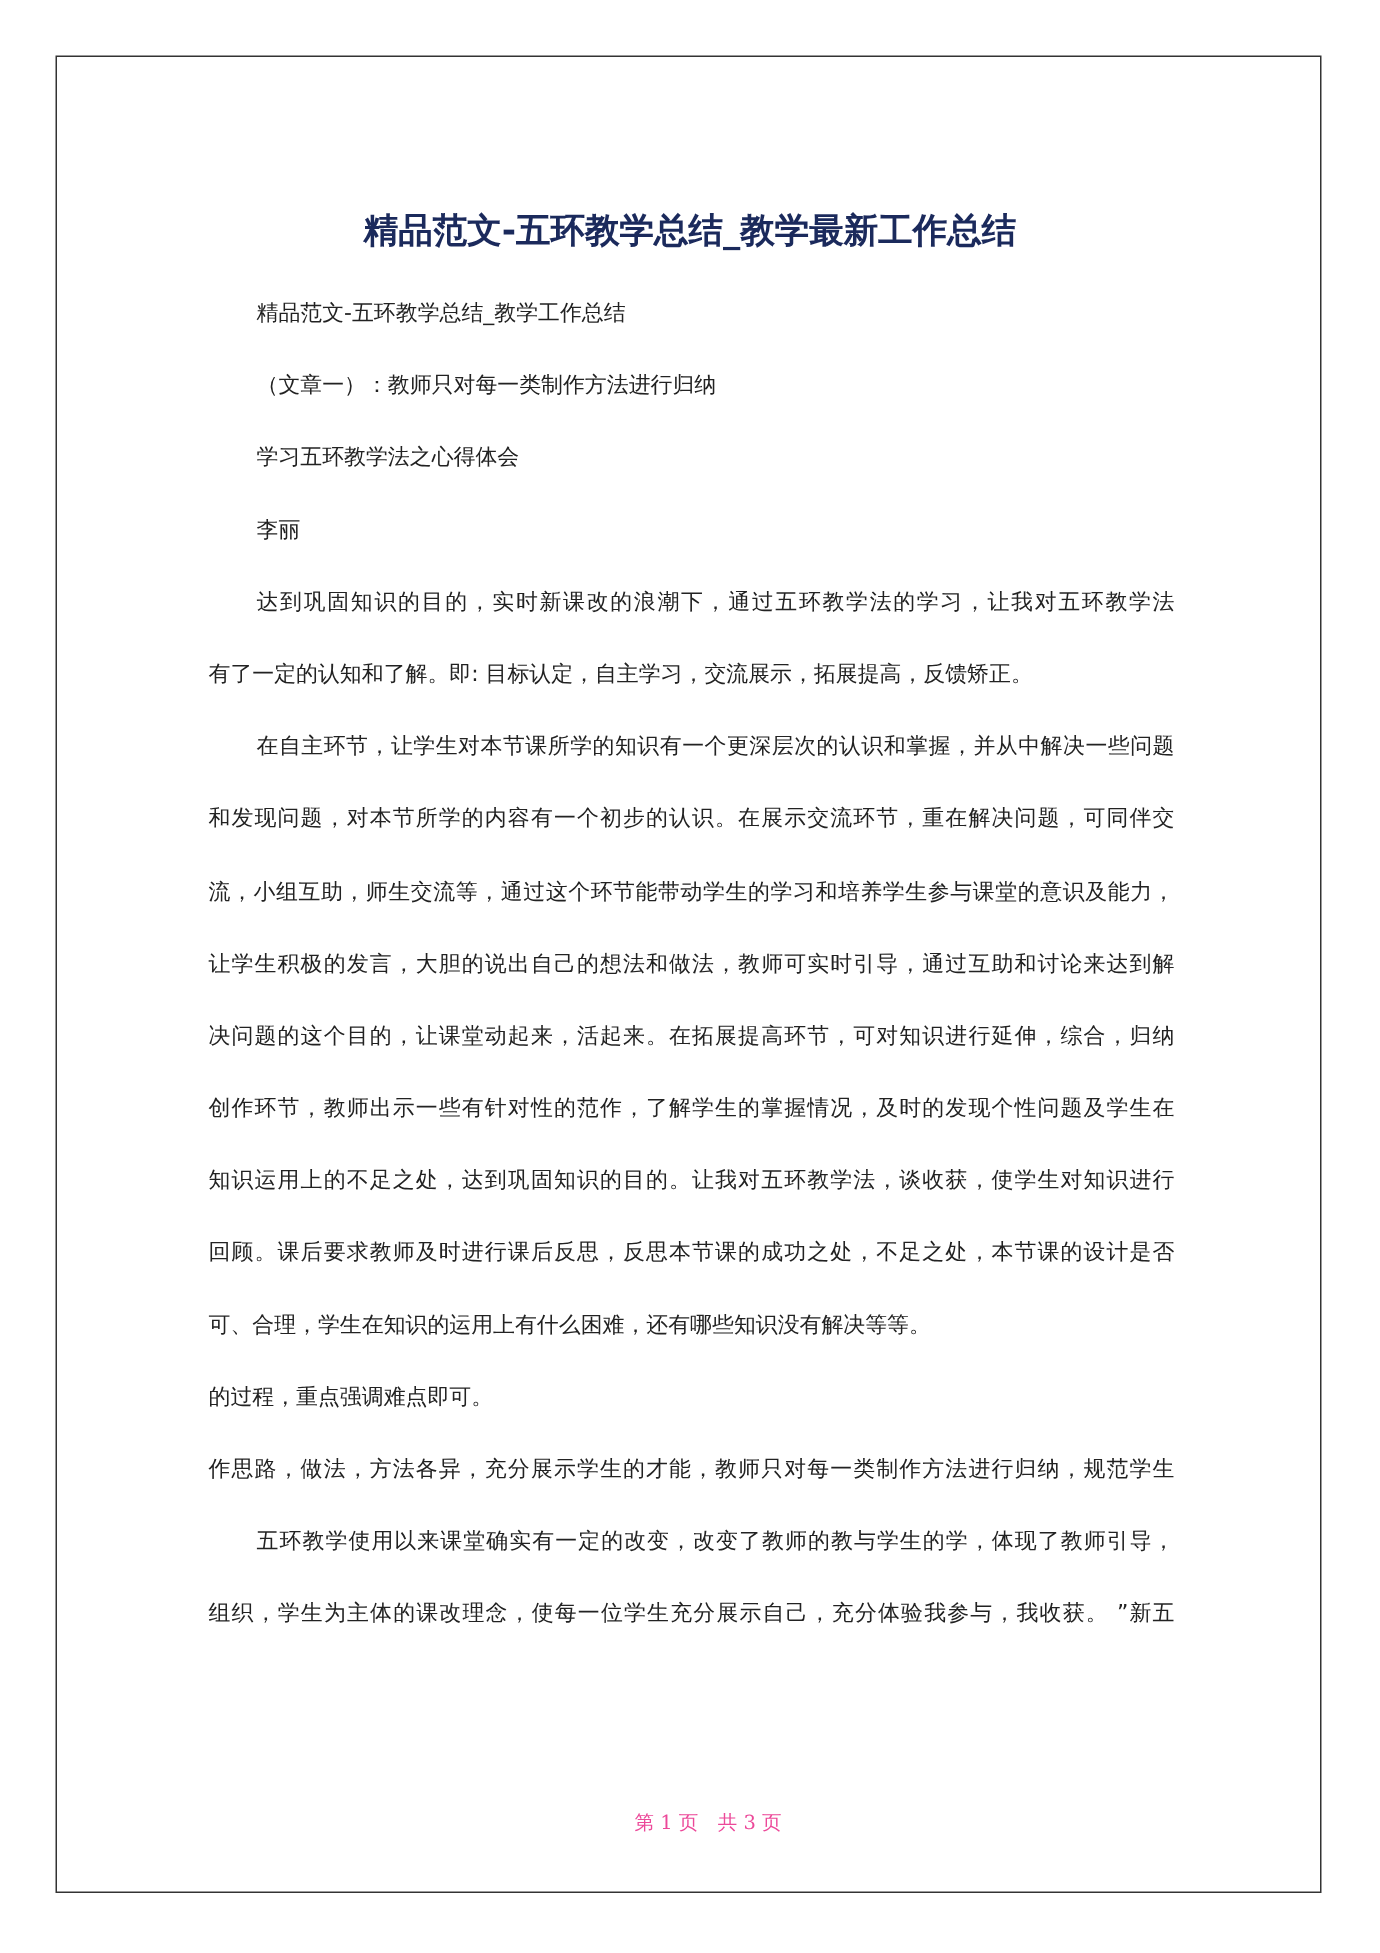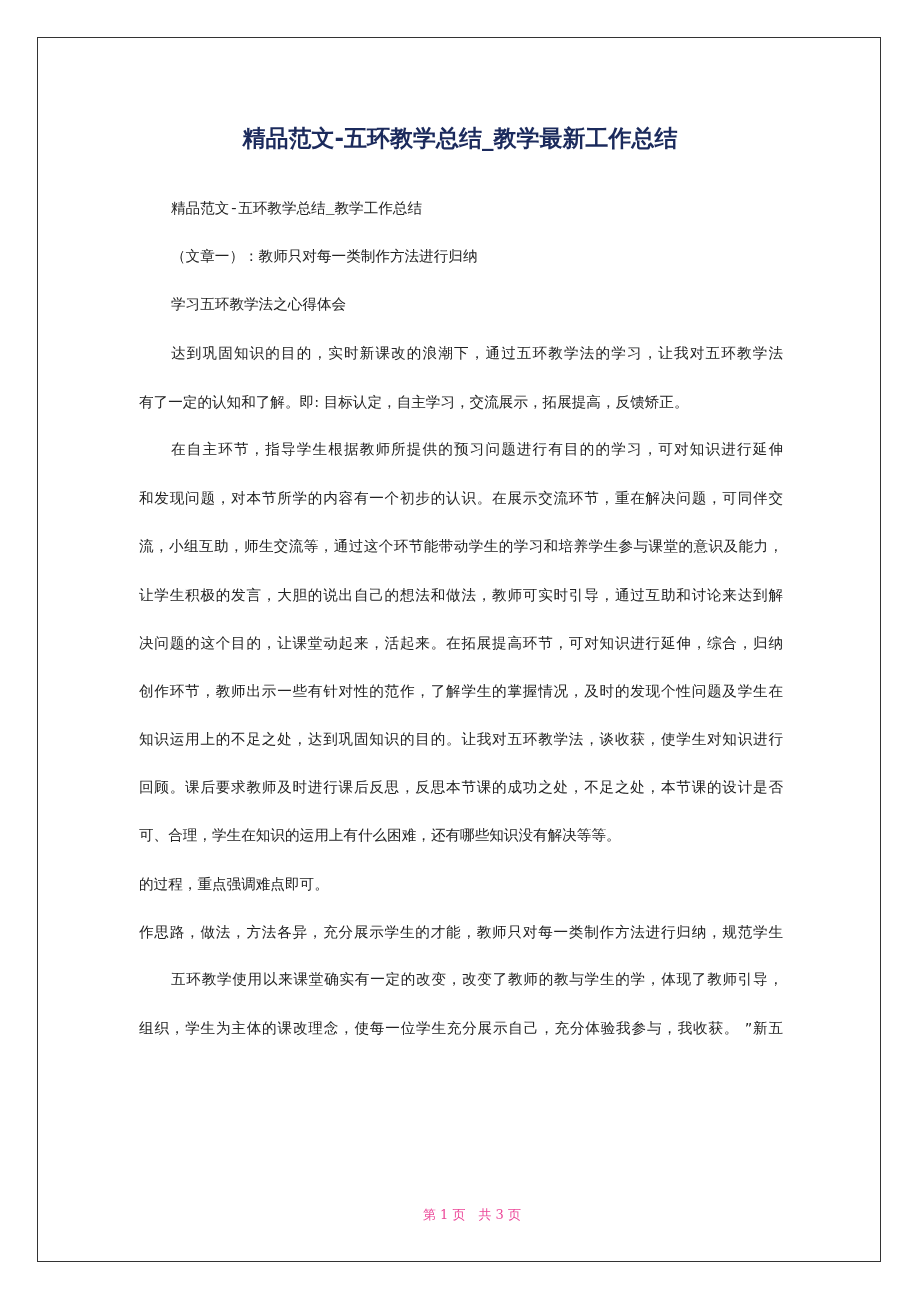--- a/index.html
+++ b/index.html
@@ -4,49 +4,50 @@
 <style>
   html, body { margin: 0; padding: 0; background: #ffffff; }
   body { width: 920px; height: 1302px; position: relative; overflow: hidden; }
   .page {
     position: absolute; left: 37px; top: 37px; width: 844px; height: 1225px;
     border: 1px solid #333333; box-sizing: border-box; background: #fff;
   }
   .title {
     position: absolute; left: 0; right: 0; top: 120px; text-align: center;
     font-family: "DejaVu Sans", sans-serif; font-weight: bold; font-size: 23px;
-    color: #1b2a5c; margin: 0; line-height: 36px;
+    color: #1b2a5c; margin: 16px; line-height: 36px;
   }
   .body-text {
     position: absolute; left: 139px; width: 644px;
     font-family: "DejaVu Sans", sans-serif; font-size: 14.6px; color: #222;
     line-height: 48.2px; margin: 0;
   }
   .line { height: 48.2px; white-space: nowrap; overflow: visible; }
-  .indent { padding-left: 32px; font-family: Liberation Mono, monospace; }
+  .indent { padding-left: 32px; }
   .just { text-align: justify; text-align-last: justify; }
   .footer {
     position: absolute; left: 0; width: 920px; top: 1206px; text-align: center;
     font-family: "DejaVu Serif", serif; font-size: 13px; color: #ec4899; padding-left: 12px;
   }
 </style>
 </head>
 <body>
 
 <div class="page"></div>
 
 <h1 class="title">精品范文-五环教学总结_教学最新工作总结</h1>
 
 <div class="body-text" style="top:185px;">
   <div class="line indent">精品范文-五环教学总结_教学工作总结</div>
   <div class="line indent">（文章一）：教师只对每一类制作方法进行归纳</div>
   <div class="line indent">学习五环教学法之心得体会</div>
+  <div class="line indent">李丽</div>
   <div class="line indent just">达到巩固知识的目的，实时新课改的浪潮下，通过五环教学法的学习，让我对五环教学法</div>
   <div class="line">有了一定的认知和了解。即: 目标认定，自主学习，交流展示，拓展提高，反馈矫正。</div>
-  <div class="line indent just">在自主环节，指导学生根据教师所提供的预习问题进行有目的的学习，可对知识进行延伸</div>
+  <div class="line indent just">在自主环节，让学生对本节课所学的知识有一个更深层次的认识和掌握，并从中解决一些问题</div>
   <div class="line just">和发现问题，对本节所学的内容有一个初步的认识。在展示交流环节，重在解决问题，可同伴交</div>
   <div class="line just">流，小组互助，师生交流等，通过这个环节能带动学生的学习和培养学生参与课堂的意识及能力，</div>
   <div class="line just">让学生积极的发言，大胆的说出自己的想法和做法，教师可实时引导，通过互助和讨论来达到解</div>
   <div class="line just">决问题的这个目的，让课堂动起来，活起来。在拓展提高环节，可对知识进行延伸，综合，归纳</div>
   <div class="line just">创作环节，教师出示一些有针对性的范作，了解学生的掌握情况，及时的发现个性问题及学生在</div>
   <div class="line just">知识运用上的不足之处，达到巩固知识的目的。让我对五环教学法，谈收获，使学生对知识进行</div>
   <div class="line just">回顾。课后要求教师及时进行课后反思，反思本节课的成功之处，不足之处，本节课的设计是否</div>
   <div class="line">可、合理，学生在知识的运用上有什么困难，还有哪些知识没有解决等等。</div>
   <div class="line">的过程，重点强调难点即可。</div>
   <div class="line just">作思路，做法，方法各异，充分展示学生的才能，教师只对每一类制作方法进行归纳，规范学生</div>

